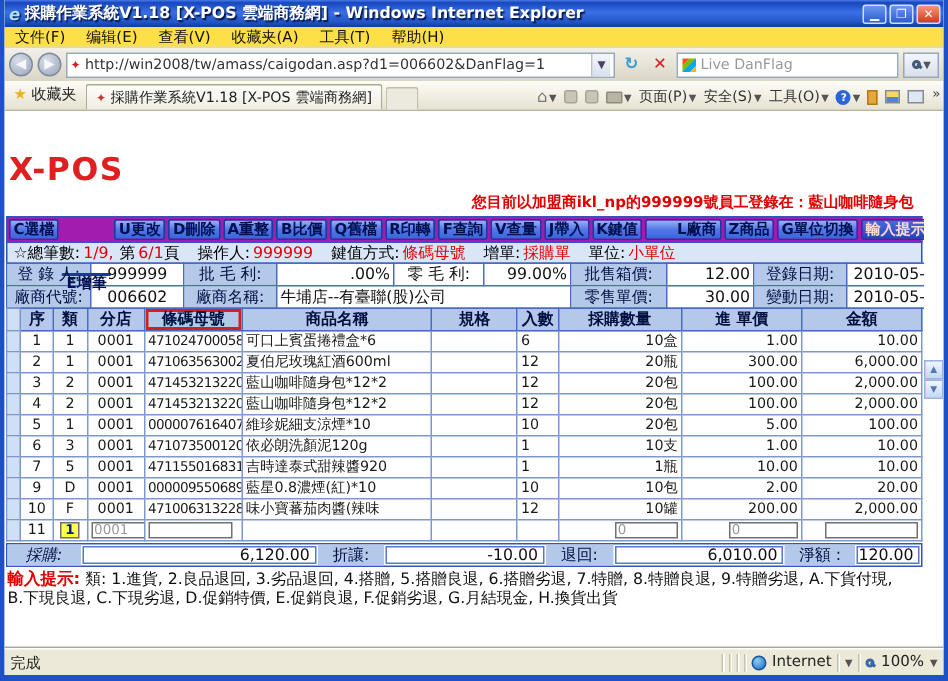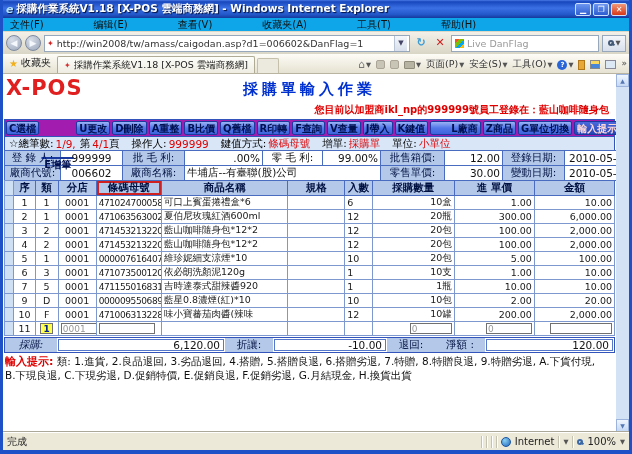--- a/index.html
+++ b/index.html
@@ -12,22 +12,22 @@
     background:linear-gradient(180deg,#4a7ae8 0%,#1747bc 10%,#3a70e4 45%,#2258ca 80%,#16399c 100%);
     color:#fff; font-size:10.5px; font-weight:bold; text-shadow:1px 1px 1px #001040; }
   .ie-icon { color:#aee0ff; font-style:italic; font-weight:bold; font-size:11px; margin:0 3px 0 1px; }
   .title-text { flex:1; overflow:hidden; white-space:nowrap; }
   .wbtn { width:16px; height:13px; margin-left:2px; border-radius:2px; border:1px solid #cfe0ff;
     display:flex; align-items:center; justify-content:center; font-size:8px; font-weight:bold; color:#fff;
     background:linear-gradient(180deg,#6c96f0,#2c5cd0); text-shadow:none; }
   .wbtn.close { background:linear-gradient(180deg,#f09878,#d83818); }
 
   
-  .menubar { height:14px; flex:0 0 14px; background:#0ea5e9; border-bottom:1px solid #dcd8c8;
-    display:flex; align-items:center; font-size:10px; color:#111;gap:36px; }
+  .menubar { height:14px; flex:0 0 14px; background:#fde047; border-bottom:1px solid #dcd8c8;
+    display:flex; align-items:center; font-size:10px; color:#111; }
   .mi { padding:0 7px; }
 
   
   .addressbar { height:22px; flex:0 0 22px; background:linear-gradient(180deg,#f2f0e8,#dad6c6);
     display:flex; align-items:center; padding:0 3px; gap:3px; }
   .navcirc { width:16px; height:16px; border-radius:50%; background:radial-gradient(circle at 35% 30%,#d8dee8,#9aa6ba);
     border:1px solid #7e8aa0; color:#f4f7fc; font-size:9px; line-height:14px; text-align:center; }
   .url-box { flex:1; height:17px; background:#fff; border:1px solid #98a8bc; display:flex; align-items:center;
     padding:0 2px; font-size:9.5px; color:#333; overflow:hidden; }
   .url-icon { color:#d02020; font-size:8px; margin-right:3px; }
@@ -64,21 +64,21 @@
   .ic-home { color:#777; font-size:11px; }
   .ic-box { width:9px; height:9px; border-radius:2px; background:#c9c5b6; border:1px solid #aaa596; }
   .ic-print { width:11px; height:8px; background:#b8b4a4; border:1px solid #908c7c; border-radius:1px; }
   .ic-help { width:10px; height:10px; border-radius:50%; background:#2a66d8; color:#fff; font-size:7px; line-height:10px; text-align:center; font-weight:bold; }
   .ic-a { width:7px; height:10px; background:#e8a838; border:1px solid #b07818; }
   .ic-b { width:10px; height:9px; background:linear-gradient(#f8d860 50%,#4a86d8 50%); border:1px solid #888; }
   .ic-c { width:11px; height:9px; background:#dce8f4; border:1px solid #889; }
   .chev { font-size:9px; color:#444; align-self:flex-start; }
 
   
-  .viewport { flex:1; display:flex; background:#fff; overflow:hidden; }
+  .viewport { flex:1; display:flex; background:#fff; overflow:hidden;align-items:center; }
   .content { flex:1; overflow:hidden; padding:0 1px; }
   .scrollbar { width:13px; flex:0 0 13px; background:#d4e2f6; display:flex; flex-direction:column; }
   .sb-arrow { height:13px; background:linear-gradient(#f0f6fe,#c4d8f4); border:1px solid #9cb4dc;
     color:#5578b4; font-size:6px; text-align:center; line-height:12px; }
   .sb-track { flex:1; }
 
   
   .page-head { position:relative; height:26px; margin-top:2px; }
   .logo { position:absolute; left:2px; top:0; font-size:21px; font-weight:bold; color:#e02020; letter-spacing:1px; }
   .page-title { text-align:center; font-size:15px; font-weight:bold; color:#0030d0; padding-top:4px; letter-spacing:4px; }
@@ -240,21 +240,20 @@
         </span>
       <span class="chev">»</span>
     </div>
   </div>
 
   <div class="viewport">
     <div class="content">
 
       <div class="page-head">
         <div class="logo">X-POS</div>
-        <div class="page-title">採購單輸入作業</div>
       </div>
       <div class="login-line">您目前以加盟商ikl_np的999999號員工登錄在：藍山咖啡隨身包</div>
 
       <div class="btn-row" id="btnRow">
           <div class="tbtn" style="flex-grow: 3;">C選檔</div>
           <div class="tbtn" style="flex-grow: 3; margin-top: 36px;">E增筆</div>
           <div class="tbtn" style="flex-grow: 3;">U更改</div>
           <div class="tbtn" style="flex-grow: 3;">D刪除</div>
           <div class="tbtn" style="flex-grow: 3;">A重整</div>
           <div class="tbtn" style="flex-grow: 3;">B比價</div>
@@ -267,21 +266,21 @@
           <div class="tbtn" style="flex-grow: 3; padding-left: 20px;">L廠商</div>
           <div class="tbtn" style="flex-grow: 3;">Z商品</div>
           <div class="tbtn" style="flex-grow: 5;">G單位切換</div>
           <div class="tbtn tbtn-help" style="flex-grow: 4;">輸入提示</div>
         </div>
 
       <div class="counter-line">
         <span class="k">☆總筆數:</span>
         <span class="v">1/9,</span>
         <span class="k" style="margin-left:4px">第</span>
-        <span class="v">4/1</span>
+        <span class="v">6/1</span>
         <span class="k">頁</span>
         <span class="k g">操作人:</span>
         <span class="v">999999</span>
         <span class="k g">鍵值方式:</span>
         <span class="v">條碼母號</span>
         <span class="k g">增單:</span>
         <span class="v">採購單</span>
         <span class="k g">單位:</span>
         <span class="v">小單位</span>
       </div>
@@ -487,20 +486,21 @@
           </tr>
         </tbody>
       </table>
 
       <div class="totals">
         <span class="tl tl1">採購:</span>
         <span class="tv tv1">6,120.00</span>
         <span class="tl tl2">折讓:</span>
         <span class="tv tv2">-10.00</span>
         <span class="tl tl3">退回:</span>
+        <span class="tv tv3">6,010.00</span>
         <span class="tl tl4">淨額 :</span>
         <span class="tv tv4">120.00</span>
       </div>
 
       <div class="hint">
         <span class="hint-label">輸入提示:</span>
         <span>類: 1.進貨, 2.良品退回, 3.劣品退回, 4.搭贈, 5.搭贈良退, 6.搭贈劣退, 7.特贈, 8.特贈良退, 9.特贈劣退, A.下貨付現,</span><br>
         <span>B.下現良退, C.下現劣退, D.促銷特價, E.促銷良退, F.促銷劣退, G.月結現金, H.換貨出貨</span>
       </div>
 

